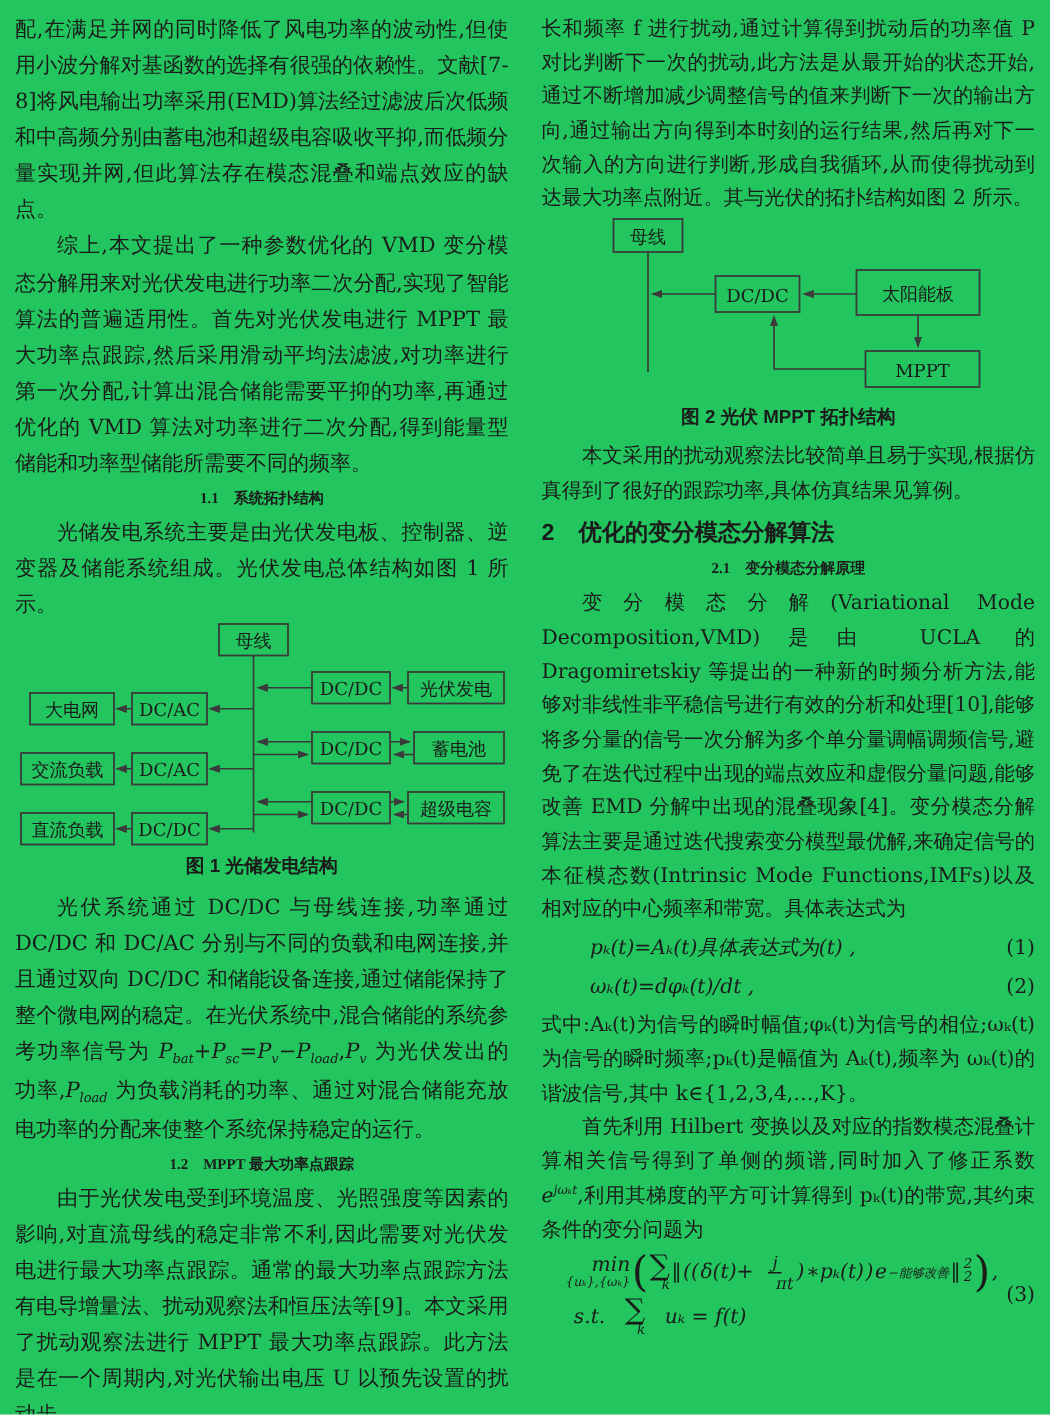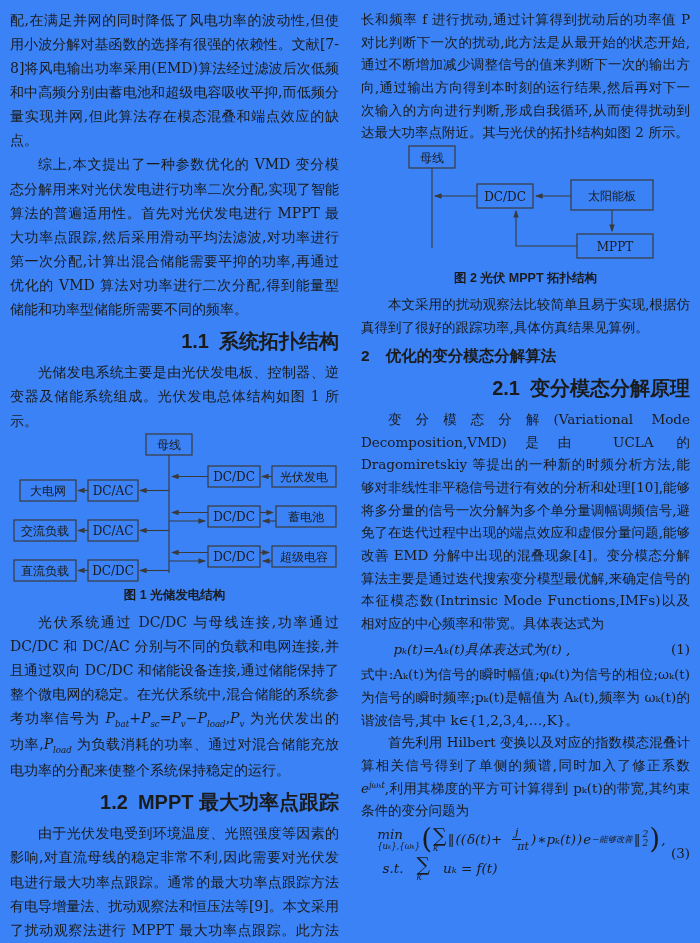--- a/index.html
+++ b/index.html
@@ -1,34 +1,34 @@
 <!DOCTYPE html>
 <html><head>
 <meta charset="utf-8">
 <style>
   html,body{margin:0;padding:0;background:#e9e9e6;}
   .page{
     width:700px;height:943px;box-sizing:border-box;
-    background:#3b82f6;color:#1b1b1b;
+    background:#22c55e;color:#1b1b1b;
     font-family:"DejaVu Serif","Liberation Serif",serif;
     display:flex;gap:22px;padding:8px 10px 0 10px;
     overflow:hidden;position:relative;
   }
   .col{width:329px;flex:0 0 329px;text-align:justify;}
   .col-left{font-size:14px;line-height:1.72;}
   .col-right{font-size:13.5px;line-height:1.68;}
   p{margin:0;text-indent:2em;}
   p.noindent{text-indent:0;}
   .h-sec{
     font-family:"Liberation Sans","DejaVu Sans",sans-serif;
     font-weight:bold;font-size:15.5px;margin:5px 0 3px 0;text-indent:0;text-align:left;
   }
   .h-sub{
-    font-family:Liberation Sans, sans-serif;
-    font-weight:bold;font-size:20px;margin:3px 0 2px 0;text-indent:0;text-align:right;
+    font-family:Liberation Serif, serif;
+    font-weight:bold;font-size:10px;margin:3px 0 2px 0;text-indent:0;text-align:center;
   }
   .h-num{margin-right:16px;}
   .h-sub .h-num{margin-right:10px;}
   .figure{margin:0 0 2px 0;text-align:center;}
   .figure svg{display:block;margin:0 auto;}
   .fig-caption{
     font-family:"Liberation Sans","DejaVu Sans",sans-serif;
     font-weight:bold;font-size:12.5px;text-align:center;margin:2px 0 4px 0;
   }
   svg rect{fill:none;stroke:#3a3a3a;stroke-width:1.2;}
@@ -40,21 +40,21 @@
   .it{font-style:italic;}
   sub.mv{font-size:0.62em;font-style:italic;}
   .psup{font-size:0.62em;vertical-align:super;font-style:italic;}
   .equation{display:flex;align-items:center;margin:3px 0;font-style:italic;}
   .eq-body{flex:1;padding-left:2.4em;}
   .eq-num{font-style:normal;flex:0 0 auto;}
   .eq3{align-items:center;}
   .eq3-left{flex:1;padding-left:1.2em;}
   .eq3-line1{display:flex;align-items:center;gap:1px;flex-wrap:nowrap;}
   .eq3-line2{display:flex;align-items:center;gap:13px;margin-top:2px;padding-left:0.4em;}
-  .minblock,.sumblock{display:inline-flex;flex-direction:column;align-items:flex-start;line-height:1;}
+  .minblock,.sumblock{display:inline-flex;flex-direction:column;align-items:flex-end;line-height:1;}
   .min-sub{font-size:8.5px;margin-top:1px;}
   .sigma{font-size:19px;line-height:0.95;font-style:normal;}
   .sum-sub{font-size:9px;font-style:italic;margin-top:0;}
   .bigp{font-size:28px;font-style:normal;line-height:1;}
   .frac{display:inline-flex;flex-direction:column;align-items:center;vertical-align:middle;line-height:1;margin:0 1px;}
   .fnum{font-size:11px;border-bottom:1px solid #1b1b1b;padding:0 3px 1px 3px;}
   .fden{font-size:11px;padding-top:1px;margin-left:13px;}
   .supsub{display:inline-flex;flex-direction:column;align-items:center;line-height:1;font-size:9px;margin-left:1px;}
   .supsub span{display:block;}
   sup{font-size:0.62em;}
@@ -215,20 +215,24 @@
     <div class="h-sub">
       <span class="h-num">2.1</span><span>变分模态分解原理</span>
     </div>
 
     <p>变分模态分解(Variational Mode Decomposition,VMD)是由 UCLA 的 Dragomiretskiy 等提出的一种新的时频分析方法,能够对非线性非平稳信号进行有效的分析和处理[10],能够将多分量的信号一次分解为多个单分量调幅调频信号,避免了在迭代过程中出现的端点效应和虚假分量问题,能够改善 EMD 分解中出现的混叠现象[4]。变分模态分解算法主要是通过迭代搜索变分模型最优解,来确定信号的本征模态数(Intrinsic Mode Functions,IMFs)以及相对应的中心频率和带宽。具体表达式为</p>
 
     <div class="equation">
       <span class="eq-body">pₖ(t)=Aₖ(t)具体表达式为(t) ,</span>
       <span class="eq-num">(1)</span>
     </div>
+    <div class="equation">
+      <span class="eq-body">ωₖ(t)=dφₖ(t)/dt ,</span>
+      <span class="eq-num">(2)</span>
+    </div>
 
     <p class="noindent">式中:Aₖ(t)为信号的瞬时幅值;φₖ(t)为信号的相位;ωₖ(t)为信号的瞬时频率;pₖ(t)是幅值为 Aₖ(t),频率为 ωₖ(t)的谐波信号,其中 k∈{1,2,3,4,…,K}。</p>
 
     <p><span>首先利用 Hilbert 变换以及对应的指数模态混叠计算相关信号得到了单侧的频谱,同时加入了修正系数 </span><span class="it">e</span><span class="psup">jωₖt</span><span>,利用其梯度的平方可计算得到 pₖ(t)的带宽,其约束条件的变分问题为</span></p>
 
     <div class="equation eq3">
       <div class="eq3-left">
         <div class="eq3-line1">
           <span class="minblock">
               <span class="it">min</span>

